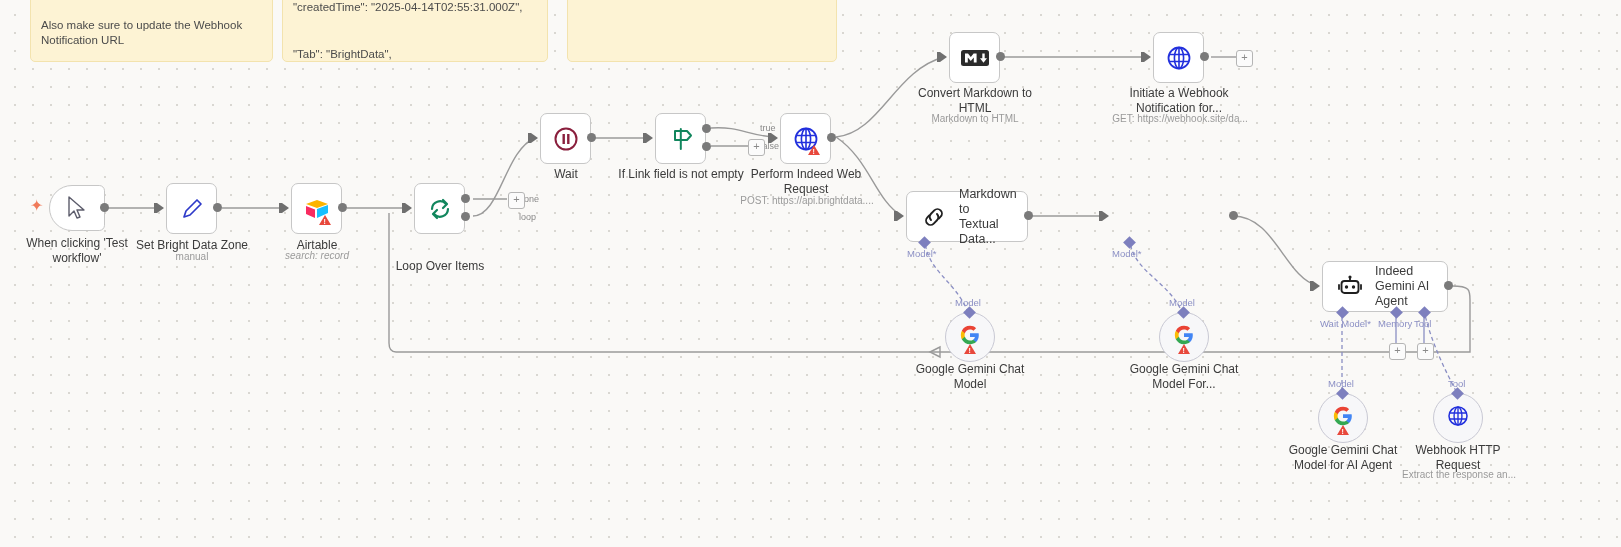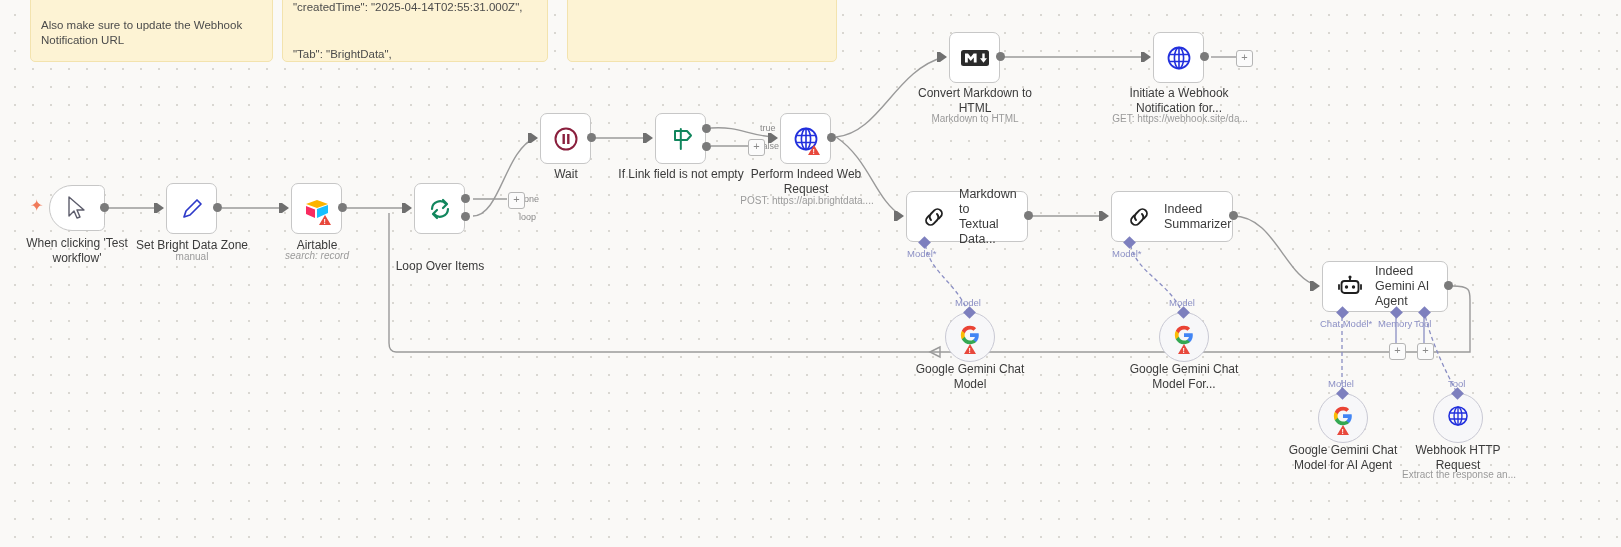--- a/index.html
+++ b/index.html
@@ -379,32 +379,20 @@
     <span class="ntext">
       <span>Markdown to</span><br>
       <span>Textual Data...</span>
     </span>
   </div>
   <div class="port-in" style="left:897px; top:211px;"></div>
   <div class="port-out" style="left:1024px; top:211px;"></div>
   <div class="port-diamond" style="left:920px; top:238px;"></div>
   <div class="ailabel" style="left:907px; top:248px;">Model*</div>
 
-  <div class="node wide" style="left:1111px; top:191px; width:122px; height:51px;">
-    <span class="nicon">
-      <svg width="26" height="26" viewBox="0 0 26 26">
-        <path d="M10 16 A4.4 4.4 0 0 1 10 9.7 L13.3 6.4 A4.4 4.4 0 0 1 19.6 12.7 L17.8 14.5" fill="none" stroke="#1f1f1f" stroke-width="1.9" stroke-linecap="round"></path>
-        <path d="M16 10 A4.4 4.4 0 0 1 16 16.3 L12.7 19.6 A4.4 4.4 0 0 1 6.4 13.3 L8.2 11.5" fill="none" stroke="#1f1f1f" stroke-width="1.9" stroke-linecap="round"></path>
-      </svg>
-    </span>
-    <span class="ntext">
-      <span>Indeed</span><br>
-      <span>Summarizer</span>
-    </span>
-  </div>
   <div class="port-in" style="left:1102px; top:211px;"></div>
   <div class="port-out" style="left:1229px; top:211px;"></div>
   <div class="port-diamond" style="left:1125px; top:238px;"></div>
   <div class="ailabel" style="left:1112px; top:248px;">Model*</div>
 
   <div class="node wide" style="left:1322px; top:261px; width:126px; height:51px;">
     <span class="nicon">
       <svg width="26" height="24" viewBox="0 0 26 24">
         <path d="M13 2 L13 5" stroke="#1f1f1f" stroke-width="1.8" stroke-linecap="round"></path>
         <circle cx="13" cy="2" r="1.6" fill="#1f1f1f"></circle>
@@ -417,21 +405,21 @@
     <span class="ntext">
       <span>Indeed Gemini AI</span><br>
       <span>Agent</span>
     </span>
   </div>
   <div class="port-in" style="left:1313px; top:281px;"></div>
   <div class="port-out" style="left:1444px; top:281px;"></div>
   <div class="port-diamond" style="left:1338px; top:308px;"></div>
   <div class="port-diamond" style="left:1392px; top:308px;"></div>
   <div class="port-diamond" style="left:1420px; top:308px;"></div>
-  <div class="ailabel" style="left:1320px; top:318px;">Chat Model*</div>
+  <div class="ailabel" style="left:1320px; top:318px;">Wait Model*</div>
   <div class="ailabel" style="left:1378px; top:318px;">Memory</div>
   <div class="ailabel" style="left:1414px; top:318px;">Tool</div>
   <div class="plusbtn" style="left:1389px; top:343px;">+</div>
   <div class="plusbtn" style="left:1417px; top:343px;">+</div>
 
   <div class="rnode" style="left:945px; top:312px;">
     <span class="nicon">
       <svg width="22" height="22" viewBox="0 0 24 24">
         <path d="M21.6 12.2c0-.7-.1-1.4-.2-2H12v3.9h5.4a4.6 4.6 0 0 1-2 3v2.5h3.2c1.9-1.7 3-4.3 3-7.4z" fill="#4285f4"></path>
         <path d="M12 22c2.7 0 4.9-.9 6.6-2.4l-3.2-2.5c-.9.6-2 1-3.4 1-2.6 0-4.8-1.8-5.6-4.1H3.1v2.6A10 10 0 0 0 12 22z" fill="#34a853"></path>

